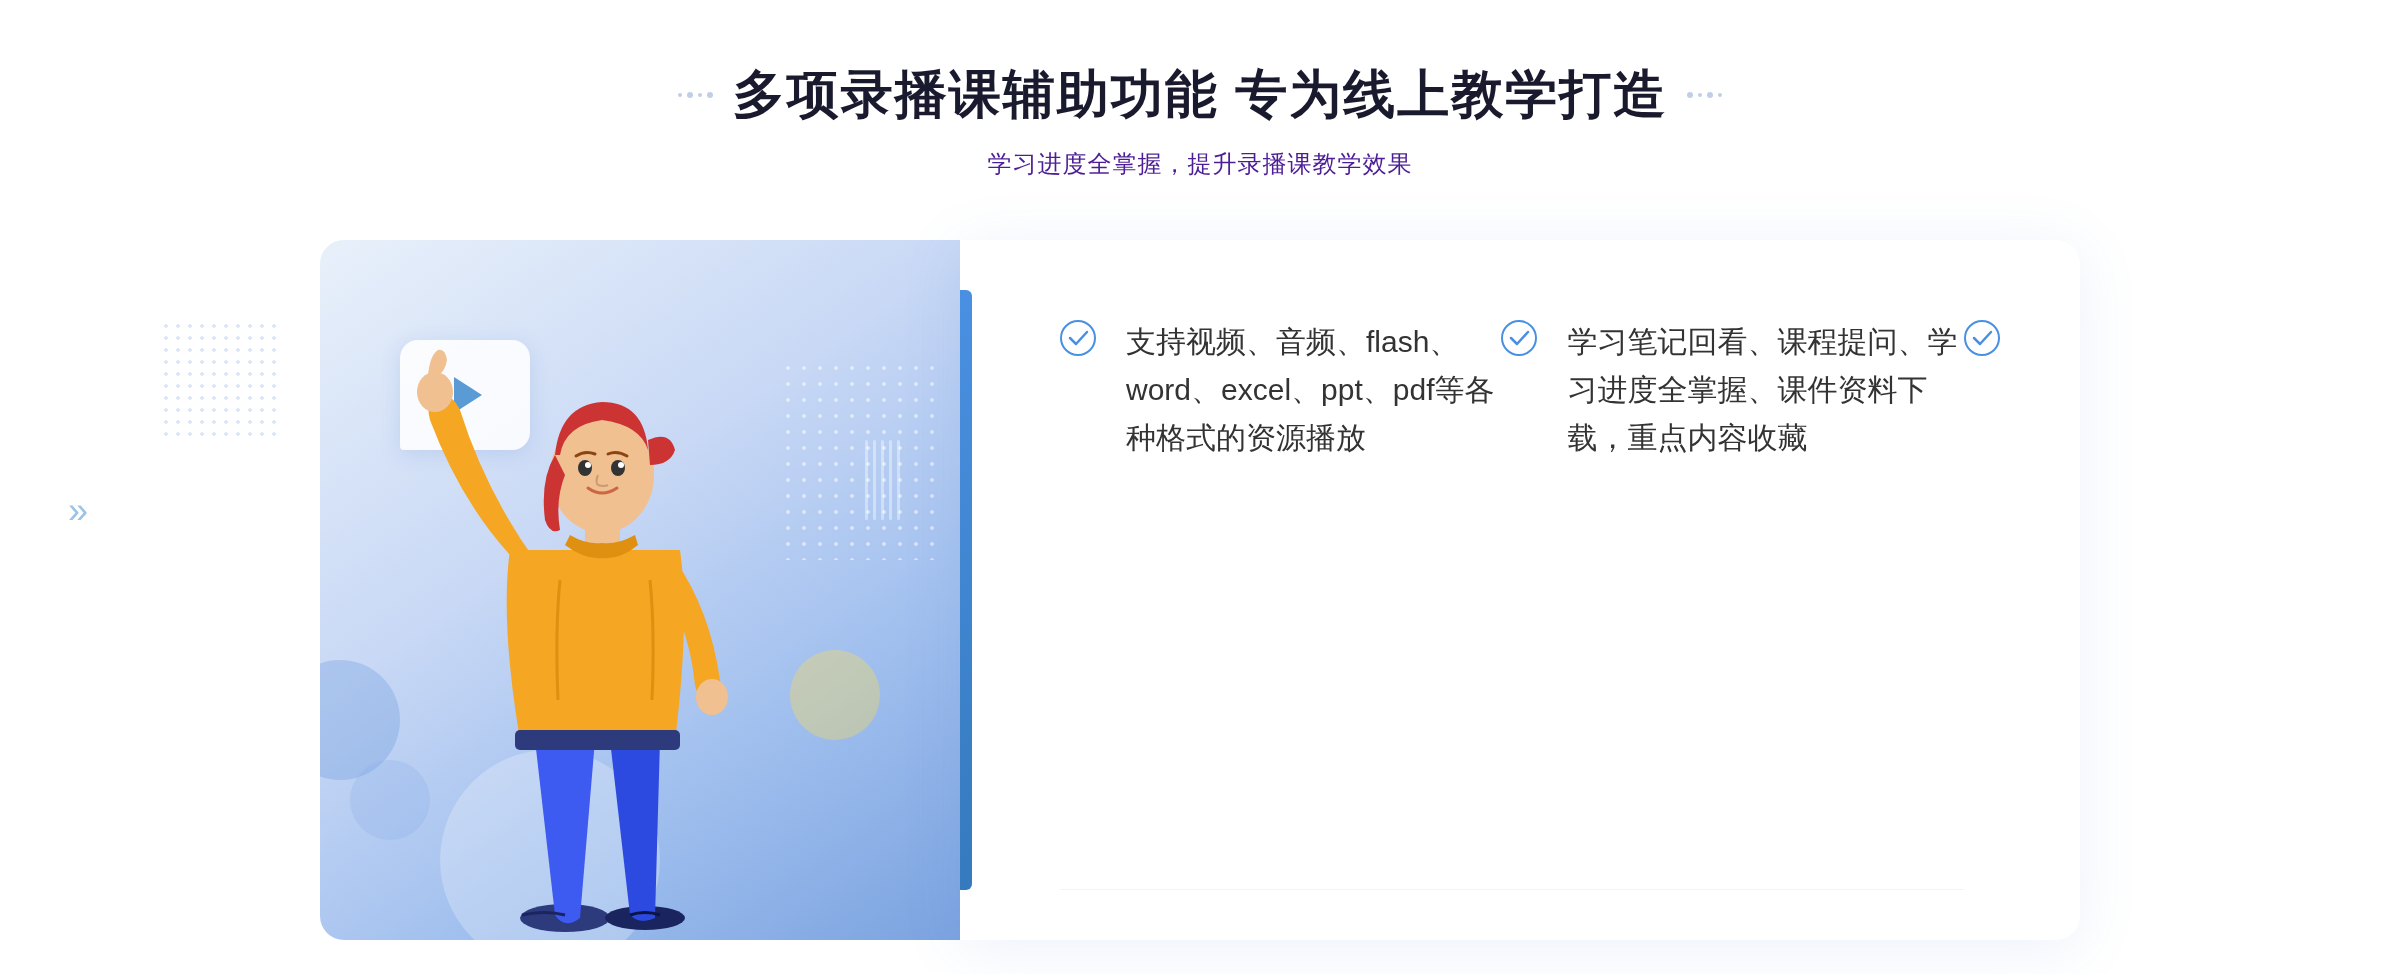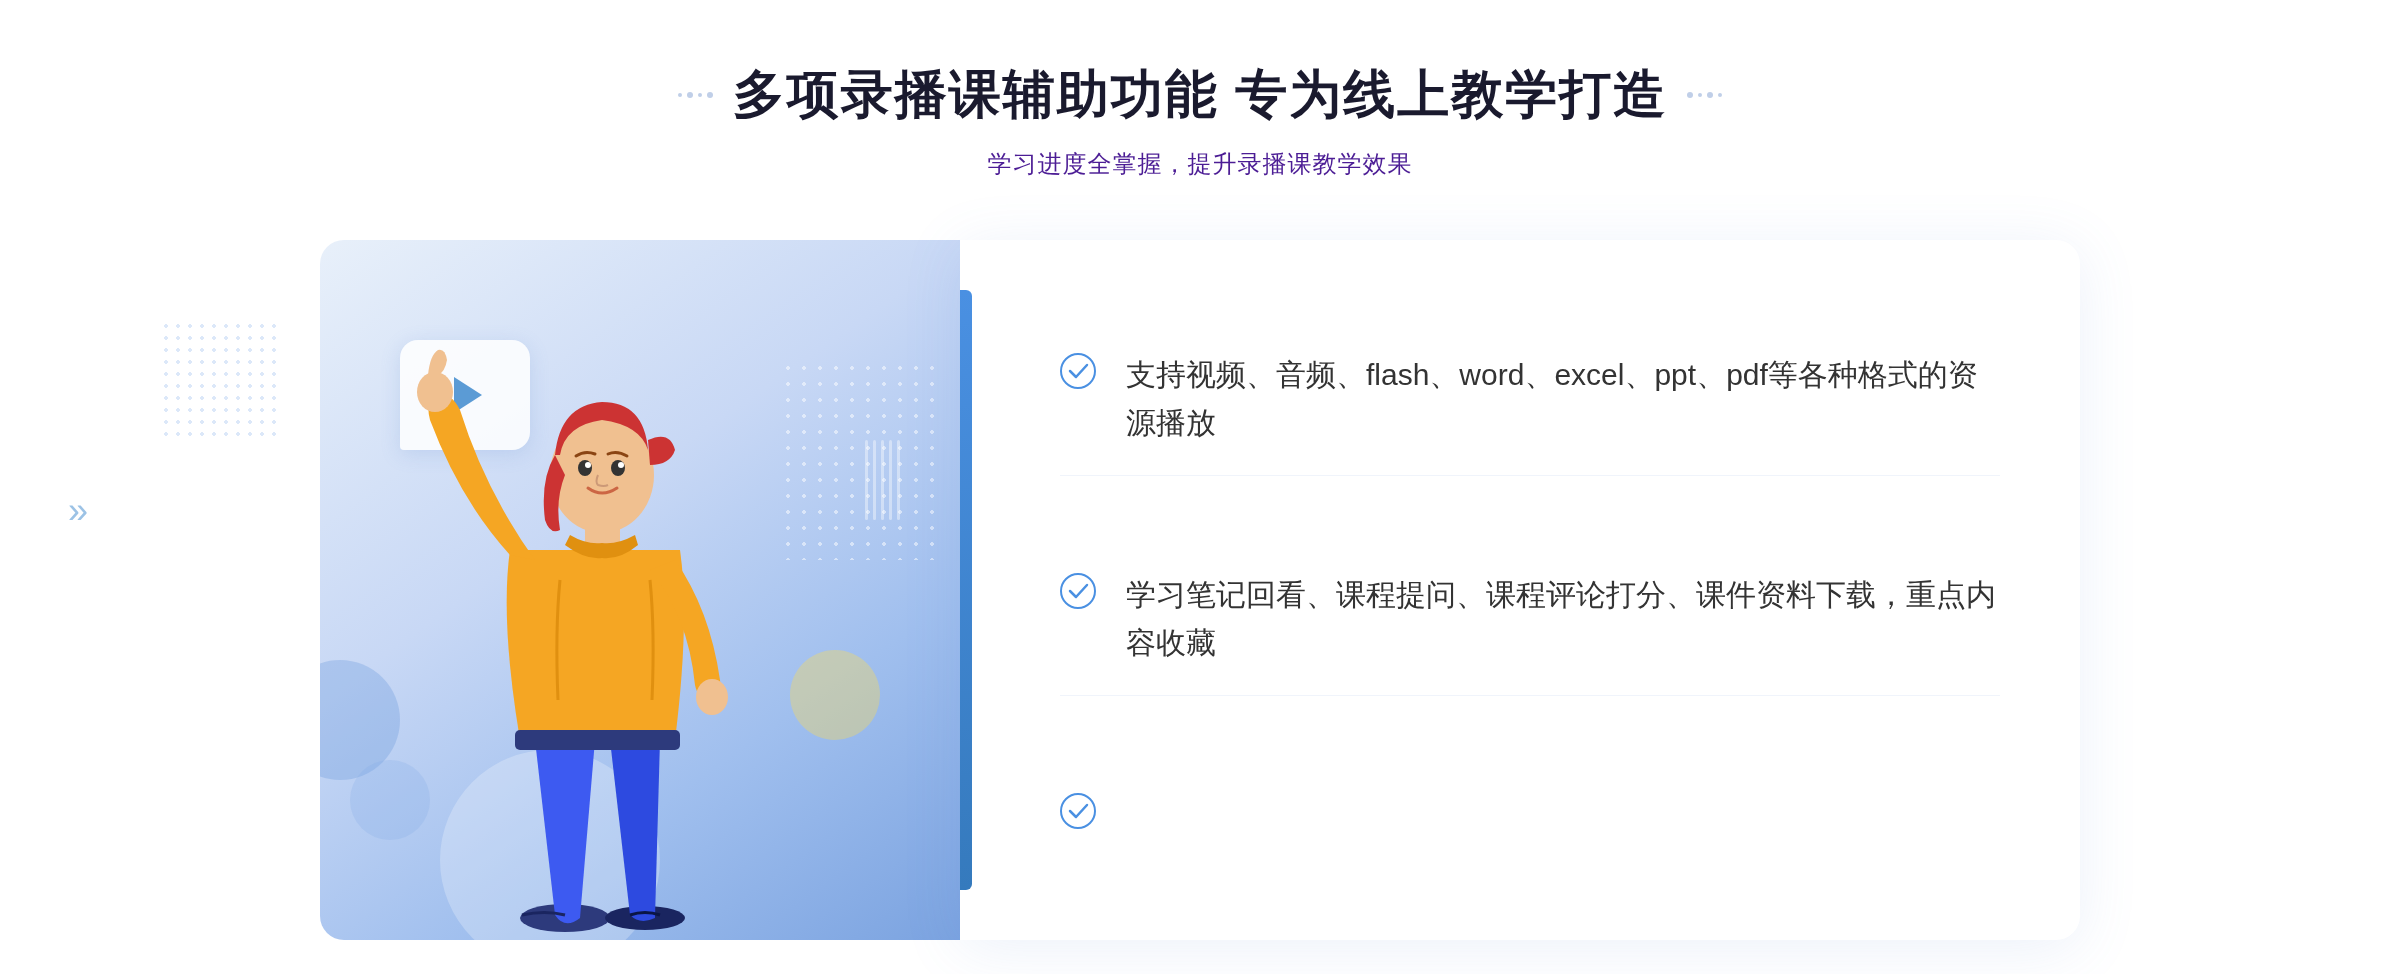--- a/index.html
+++ b/index.html
@@ -202,21 +202,21 @@
     }
 
     
     .features-panel {
       flex: 1;
       background: #fff;
       border-radius: 0 24px 24px 0;
       box-shadow: 0 8px 60px rgba(100,140,210,0.12);
       padding: 50px 80px 50px 100px;
       display: flex;
-      flex-direction: column;
+      flex-direction: row;
       justify-content: space-around;
       position: relative;
       z-index: 2;
     }
 
     .feature-item {
       display: flex;
       align-items: flex-start;
       gap: 30px;
       padding: 28px 0;
@@ -411,21 +411,21 @@
         </svg>
         <span class="feature-text">支持视频、音频、flash、word、excel、ppt、pdf等各种格式的资源播放</span>
       </div>
 
 
       <div class="feature-item">
         <svg class="check-icon" viewBox="0 0 36 36" fill="none" xmlns="http://www.w3.org/2000/svg">
           <circle cx="18" cy="18" r="17" stroke="#4a90e2" stroke-width="2"></circle>
           <path d="M10 18 L16 24 L27 12" stroke="#4a90e2" stroke-width="2.5" stroke-linecap="round" stroke-linejoin="round"></path>
         </svg>
-        <span class="feature-text">学习笔记回看、课程提问、课程评论打分、课件资料下载，重点内容收藏</span>
+        <span class="feature-text">学习笔记回看、课程提问、学习进度全掌握、课件资料下载，重点内容收藏</span>
       </div>
 
       <div class="feature-item">
         <svg class="check-icon" viewBox="0 0 36 36" fill="none" xmlns="http://www.w3.org/2000/svg">
           <circle cx="18" cy="18" r="17" stroke="#4a90e2" stroke-width="2"></circle>
           <path d="M10 18 L16 24 L27 12" stroke="#4a90e2" stroke-width="2.5" stroke-linecap="round" stroke-linejoin="round"></path>
         </svg>
       </div>
 
     </div>

